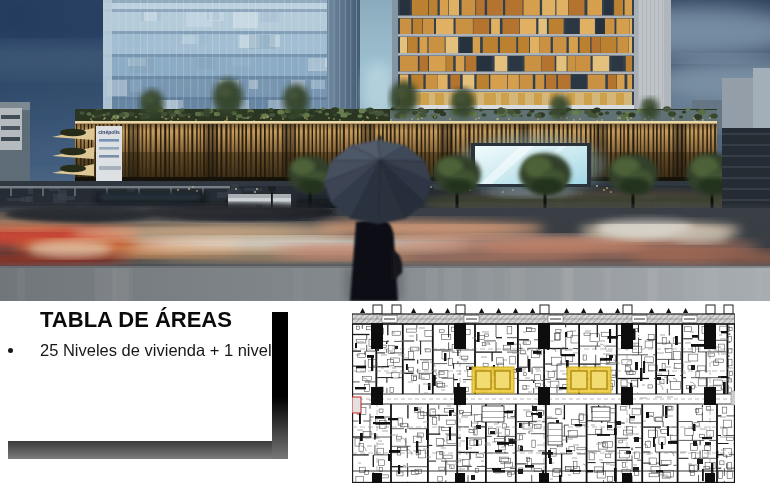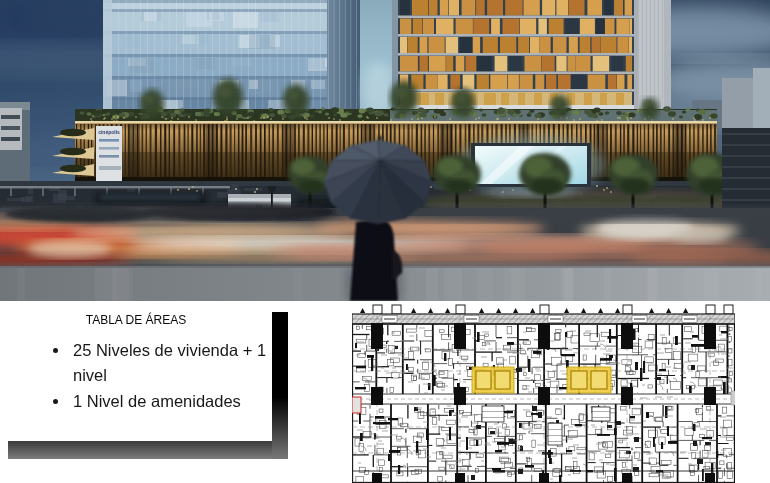--- a/index.html
+++ b/index.html
@@ -1,21 +1,21 @@
 <!DOCTYPE html>
 <html><head><meta charset="utf-8">
 <style>
 html,body{margin:0;padding:0;background:#fff;}
 #page{position:relative;width:770px;height:483px;overflow:hidden;font-family:"Liberation Sans",sans-serif;}
 #card{position:absolute;left:0;top:303px;width:272px;height:137px;background:#fff;}
 #shv{position:absolute;left:272px;top:312px;width:16px;height:147px;background:linear-gradient(#000 0%,#000 58%,#777 100%);}
 #shh{position:absolute;left:8px;top:441px;width:264px;height:18px;background:linear-gradient(#3a3a3a,#7d7d7d);}
-#hd{position:absolute;left:0;top:311px;width:272px;text-align:center;font-size:12px;font-weight:normal;color:#0a0a0a;line-height:18.5px;}
+#hd{position:absolute;left:0;top:311px;width:272px;text-align:center;font-size:22px;font-weight:bold;color:#0a0a0a;line-height:18.5px;}
 #bl{position:absolute;left:0;top:337.5px;width:272px;font-size:16.5px;color:#181818;}
-#bl div{position:relative;line-height:25.5px;padding-left:28px;margin-left:45px;}
+#bl div{position:relative;line-height:25.5px;padding-left:40px;}
 #bl div.b::before{content:"";position:absolute;left:7.5px;top:10px;width:5px;height:5px;border-radius:50%;background:#181818;}
 </style></head>
 <body>
 <div id="page">
 <svg id="photo" width="770" height="301" viewBox="0 0 770 301" xmlns="http://www.w3.org/2000/svg" style="position:absolute;left:0;top:0">
 <defs>
 <linearGradient id="skyg" x1="0" y1="0" x2="1" y2="0">
 <stop offset="0" stop-color="#33507a"></stop>
           <stop offset="0.25" stop-color="#425e84"></stop>
 <stop offset="0.5" stop-color="#4e6c86"></stop>
@@ -980,21 +980,20 @@
 <line x1="380" y1="160" x2="405.0" y2="218.4" stroke="#232834" stroke-width="0.7" opacity="0.8"></line>
 <circle cx="380" cy="138" r="2.2" fill="#20252e"></circle>
 </g>
 </svg>
 <div id="shv"></div>
     <div id="shh"></div>
 <div id="card"></div>
 <div id="hd">TABLA DE ÁREAS</div>
 <div id="bl">
 <div class="b">25 Niveles de vivienda + 1 nivel</div>
-<div class="b">1 Nivel de amenidades</div>
 </div>
 <svg id="plan" width="383" height="180" viewBox="0 0 383 180" xmlns="http://www.w3.org/2000/svg" style="position:absolute;left:352px;top:303px">
 <defs>
         <pattern id="hatch" width="4" height="4" patternTransform="rotate(45)" patternUnits="userSpaceOnUse">
 <rect width="4" height="4" fill="#d6d6d6"></rect>
           <line x1="0" y1="0" x2="0" y2="4" stroke="#8e8e8e" stroke-width="1.2"></line>
         </pattern>
 <pattern id="stair" width="3" height="6" patternUnits="userSpaceOnUse">
 <rect width="3" height="6" fill="#fff"></rect>
           <line x1="0" y1="0" x2="3" y2="0" stroke="#333" stroke-width="0.8"></line>

